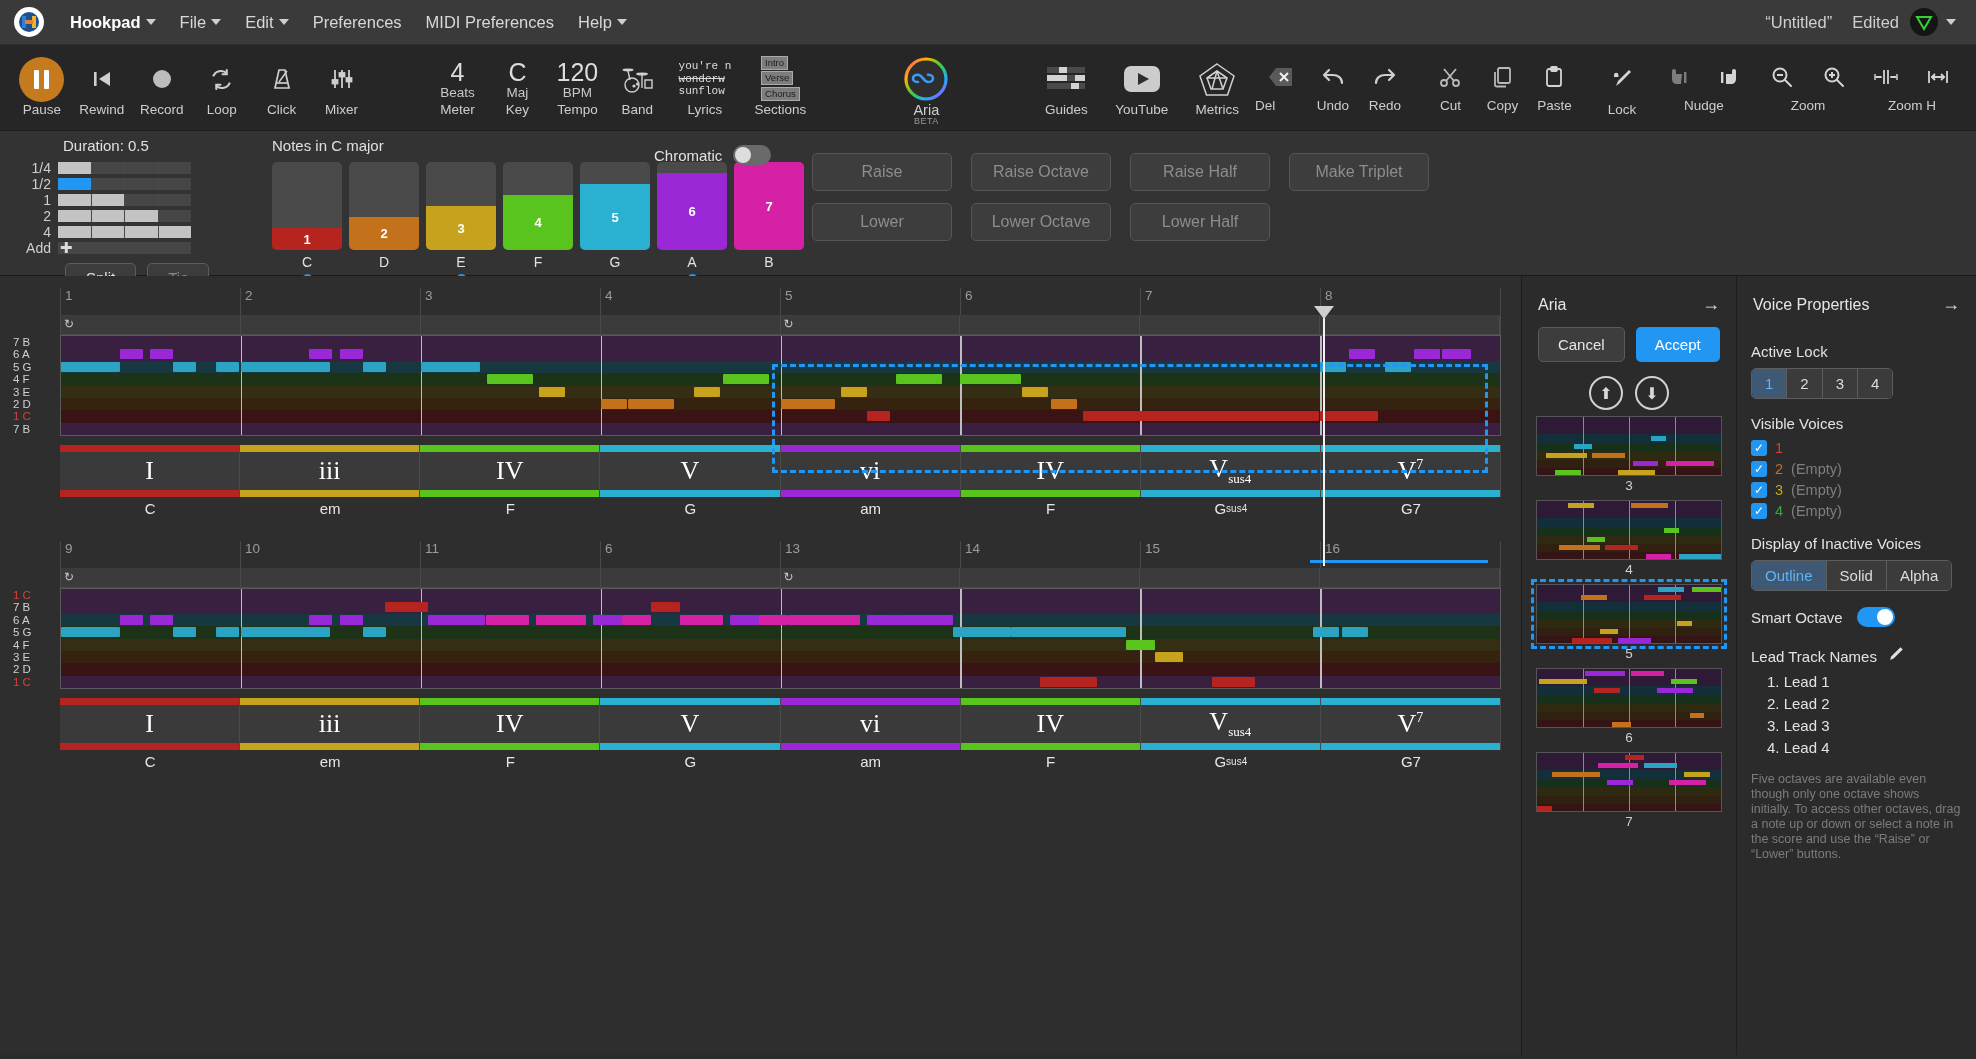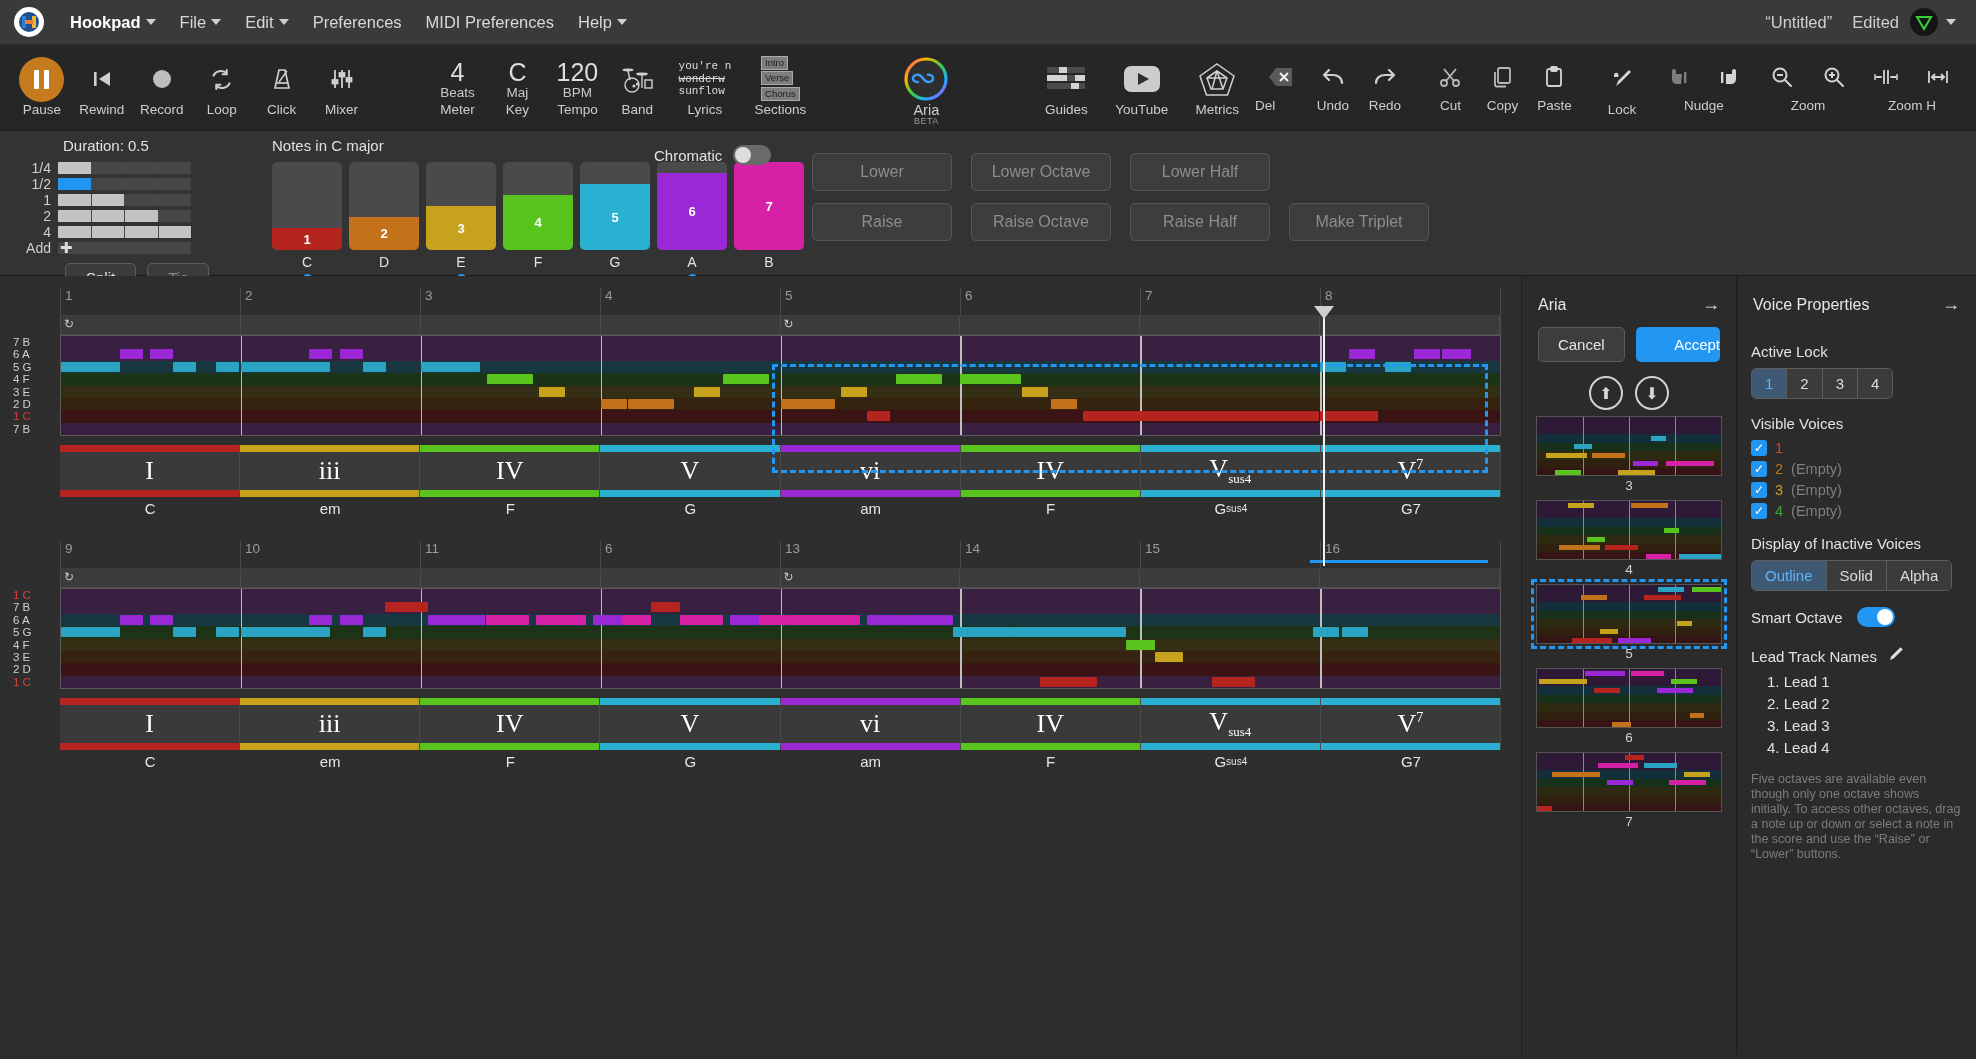--- a/index.html
+++ b/index.html
@@ -668,30 +668,30 @@
   </div>
 
   <div id="chromwrap">
     <span style="font-size:15px;color:#e2e2e2">Chromatic</span>
     <span class="toggle">
         <i></i>
       </span>
   </div>
 
   <div id="raisepanel">
-    <div class="rlrow" id="lowerrow">
-        <div class="rlbtn">Lower</div>
-        <div class="rlbtn">Lower Octave</div>
-        <div class="rlbtn">Lower Half</div>
-      </div>
     <div class="rlrow" id="raiserow">
         <div class="rlbtn">Raise</div>
         <div class="rlbtn">Raise Octave</div>
         <div class="rlbtn">Raise Half</div>
         <div class="rlbtn">Make Triplet</div>
+      </div>
+    <div class="rlrow" id="lowerrow">
+        <div class="rlbtn">Lower</div>
+        <div class="rlbtn">Lower Octave</div>
+        <div class="rlbtn">Lower Half</div>
       </div>
   </div>
 </div>
 
 <div id="main">
 
   <div id="score">
 
     <div class="system" style="margin-top:12px">
       <div class="measnum-row" id="meas1">
@@ -971,21 +971,21 @@
     <div class="playhandle" id="phh" style="left: 1314px; top: 30px;"></div>
   </div>
 
   <div id="ariapanel">
     <div class="pnl-head">
       <span class="pnl-title">Aria</span>
       <span class="arrowicn">→</span>
     </div>
     <div class="aria-btns">
       <div class="btn-cancel" style="text-align:center">Cancel</div>
-      <div class="btn-accept" style="text-align:right">Accept</div>
+      <div class="btn-accept" style="text-align:center">Accept</div>
     </div>
     <div class="updown">
       <div class="circbtn">⬆</div>
       <div class="circbtn">⬇</div>
     </div>
     <div class="variants" id="variants">
         <div class="vitem">
           <div class="vthumb">
             <div style="height: 8.5px; background: rgb(46, 26, 54);"></div>
             <div style="height: 8.5px; background: rgb(46, 26, 54);"></div>

